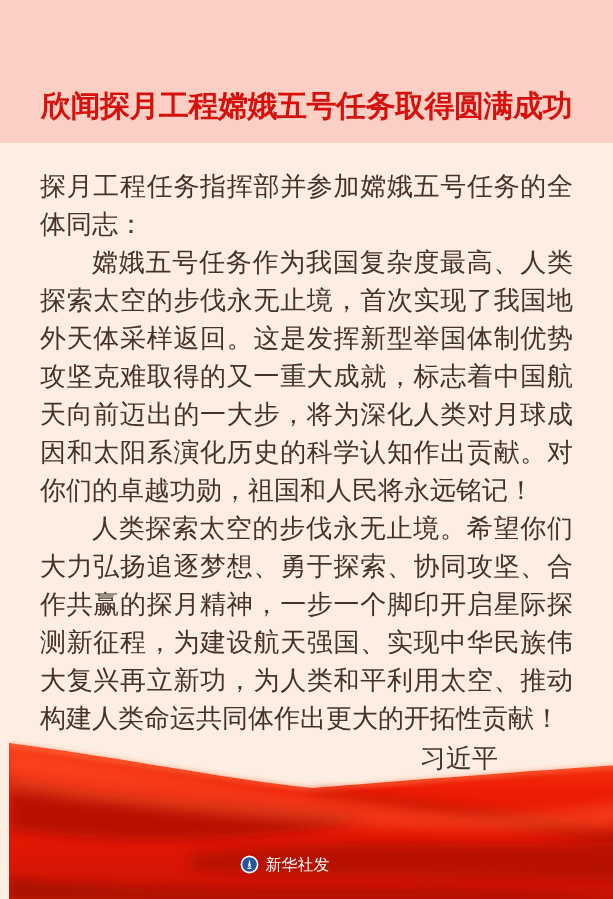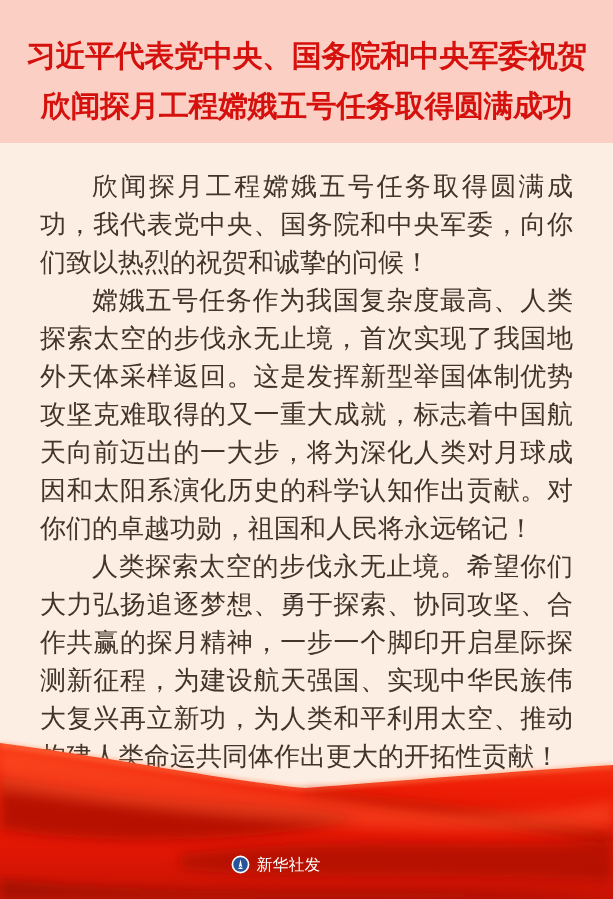--- a/index.html
+++ b/index.html
@@ -25,44 +25,43 @@
   .letter{
     position:absolute;top:143px;left:0;width:613px;
     padding:25px 40px 0 40px;box-sizing:border-box;
     color:#40342b;font-size:26px;line-height:38px;z-index:1;
   }
   .letter p{margin:0;text-align:justify;text-align-last:left;}
   .para{text-indent:2em;}
   .signature{text-align:right !important;text-align-last:right !important;padding-right:75px;margin-top:2px !important;}
   .date{text-align:right !important;text-align-last:right !important;padding-right:28px;font-size:25px;}
   
-  .ribbon{position:absolute;left:0;bottom:0;width:521px;height:170px;z-index:2;line-height:0;}
+  .ribbon{position:absolute;left:9px;bottom:0;width:521px;height:170px;z-index:2;line-height:0;}
   .credit{
     position:absolute;left:0;right:0;bottom:25px;z-index:3;
     display:flex;justify-content:center;align-items:center;gap:7px;
     color:#ffffff;font-size:16px;
     font-family:"Liberation Sans","DejaVu Sans",sans-serif;
     transform:translateX(15px);
   }
   .emblem{display:inline-flex;line-height:0;}
 </style>
 </head>
 <body>
 
 <div class="page">
 
   <header class="header">
     <h1 class="title">
-      <span class="title-line">习近平代表党中央、国务院和中央军委祝贺</span>
       <span class="title-line">欣闻探月工程嫦娥五号任务取得圆满成功</span>
     </h1>
   </header>
 
   <main class="letter">
-    <p class="para">欣闻探月工程嫦娥五号任务取得圆满成功，我代表党中央、国务院和中央军委，向你们致以热烈的祝贺和诚挚的问候！</p>
+    <p class="salutation">探月工程任务指挥部并参加嫦娥五号任务的全体同志：</p>
     <p class="para">嫦娥五号任务作为我国复杂度最高、人类探索太空的步伐永无止境，首次实现了我国地外天体采样返回。这是发挥新型举国体制优势攻坚克难取得的又一重大成就，标志着中国航天向前迈出的一大步，将为深化人类对月球成因和太阳系演化历史的科学认知作出贡献。对你们的卓越功勋，祖国和人民将永远铭记！</p>
     <p class="para">人类探索太空的步伐永无止境。希望你们大力弘扬追逐梦想、勇于探索、协同攻坚、合作共赢的探月精神，一步一个脚印开启星际探测新征程，为建设航天强国、实现中华民族伟大复兴再立新功，为人类和平利用太空、推动构建人类命运共同体作出更大的开拓性贡献！</p>
     <p class="signature">习近平</p>
     <p class="date">2020年12月17日</p>
   </main>
 
   <div class="ribbon">
     <svg width="613" height="170" viewBox="0 0 613 170" preserveAspectRatio="none">
       <defs>
         <linearGradient id="gBase" x1="0" y1="0" x2="0" y2="1">

